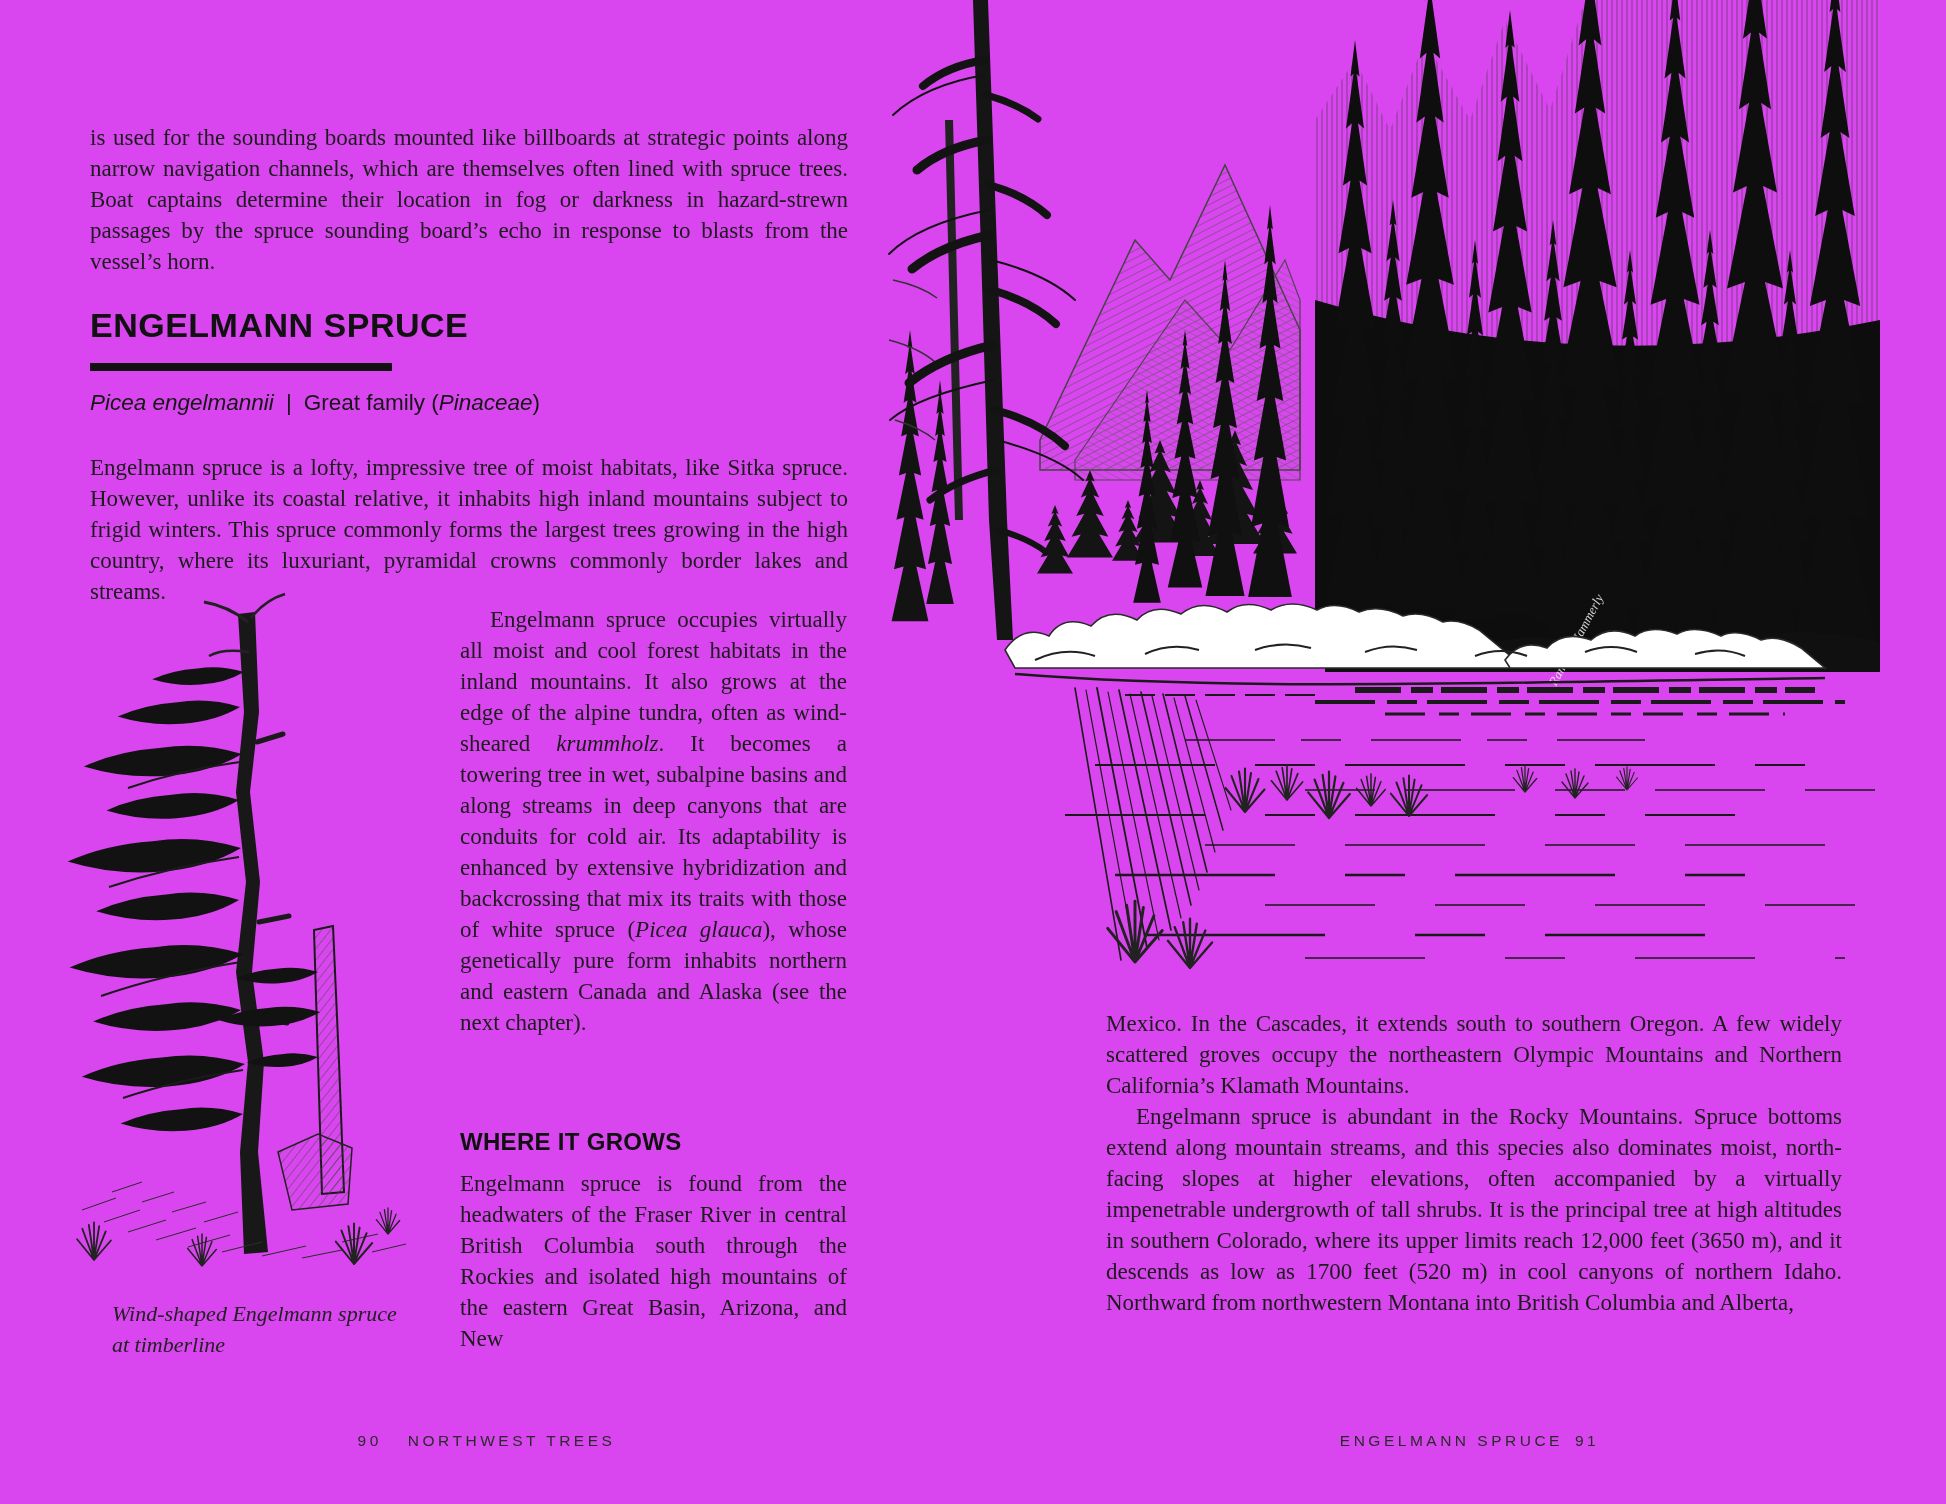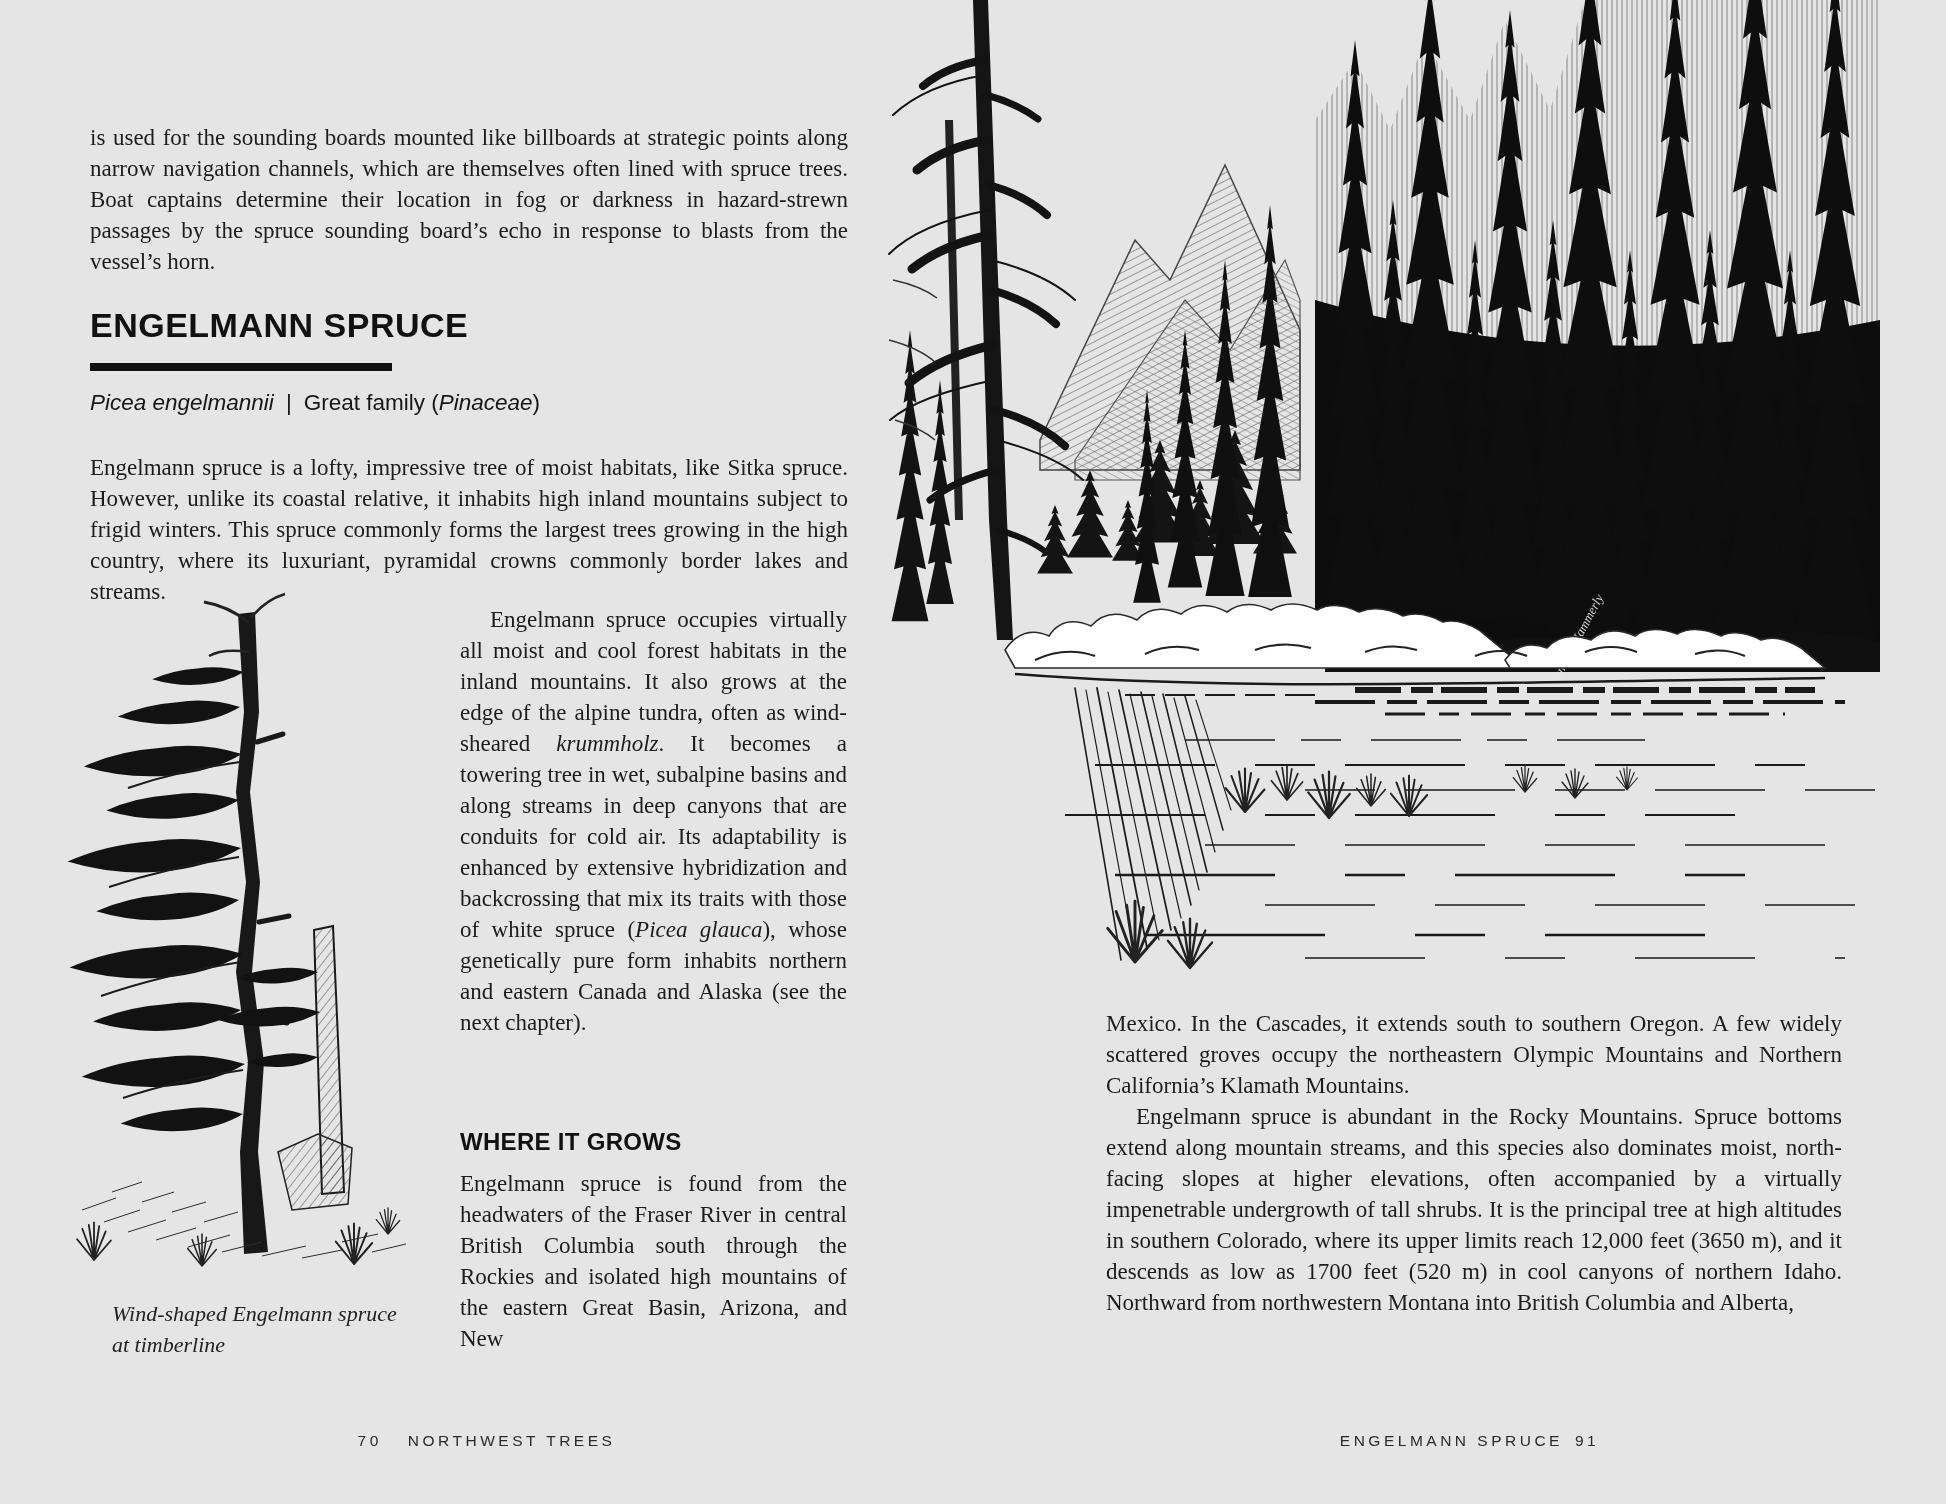--- a/index.html
+++ b/index.html
@@ -1,17 +1,17 @@
 <!DOCTYPE html>
 <html><head>
 <meta charset="utf-8">
 <style>
   html,body{margin:0;padding:0;background:#ffffff;}
   body{width:1946px;height:1504px;position:relative;font-family:"Liberation Serif",serif;color:#1c1c1c;}
-  #spread{position:absolute;inset:0;background:#e5e5e5;overflow:hidden;}
+  #spread{position:absolute;inset:0;background:#d946ef;overflow:hidden;}
 
   .abs{position:absolute;}
   .body-text{font-family:"Liberation Serif",serif;font-size:23px;line-height:31px;color:#1c1c1c;text-align:justify;}
   .body-text i{font-style:italic;}
   .indent-first{text-indent:30px;}
 
   .chapter-heading{font-family:"Liberation Sans",sans-serif;font-weight:700;font-size:34px;letter-spacing:0.5px;color:#111;}
   .heading-rule{background:#111;height:8px;width:302px;}
   .species-line{font-family:"Liberation Sans",sans-serif;font-size:22.5px;color:#161616;}
   .species-line .sep{margin:0 12px;color:#161616;}
@@ -113,21 +113,21 @@
     <div class="abs sub-heading" style="left:460px;top:1128px;">WHERE IT GROWS</div>
 
     <div class="abs caption" style="left:112px;top:1298px;width:320px;">
       <div>Wind-shaped Engelmann spruce</div>
       <div>at timberline</div>
     </div>
 
     <div class="abs body-text" style="left:460px;top:1168px;width:387px;">Engelmann spruce is found from the headwaters of the Fraser River in central British Columbia south through the Rockies and isolated high mountains of the eastern Great Basin, Arizona, and New</div>
 
     <div class="abs footer" style="left:0;top:1432px;width:973px;">
-      <span class="num">70</span>
+      <span class="num">90</span>
       <span>NORTHWEST TREES</span>
     </div>
   </div>
 
   <div class="abs" style="left:973px;top:0;width:973px;height:1504px;">
 
     <div class="abs" style="left:-88px;top:0;width:995px;height:975px;">
       <svg width="995" height="975" viewBox="0 0 995 975">
         <defs>
           <pattern id="hA" width="7" height="7" patternUnits="userSpaceOnUse" patternTransform="rotate(63)">

